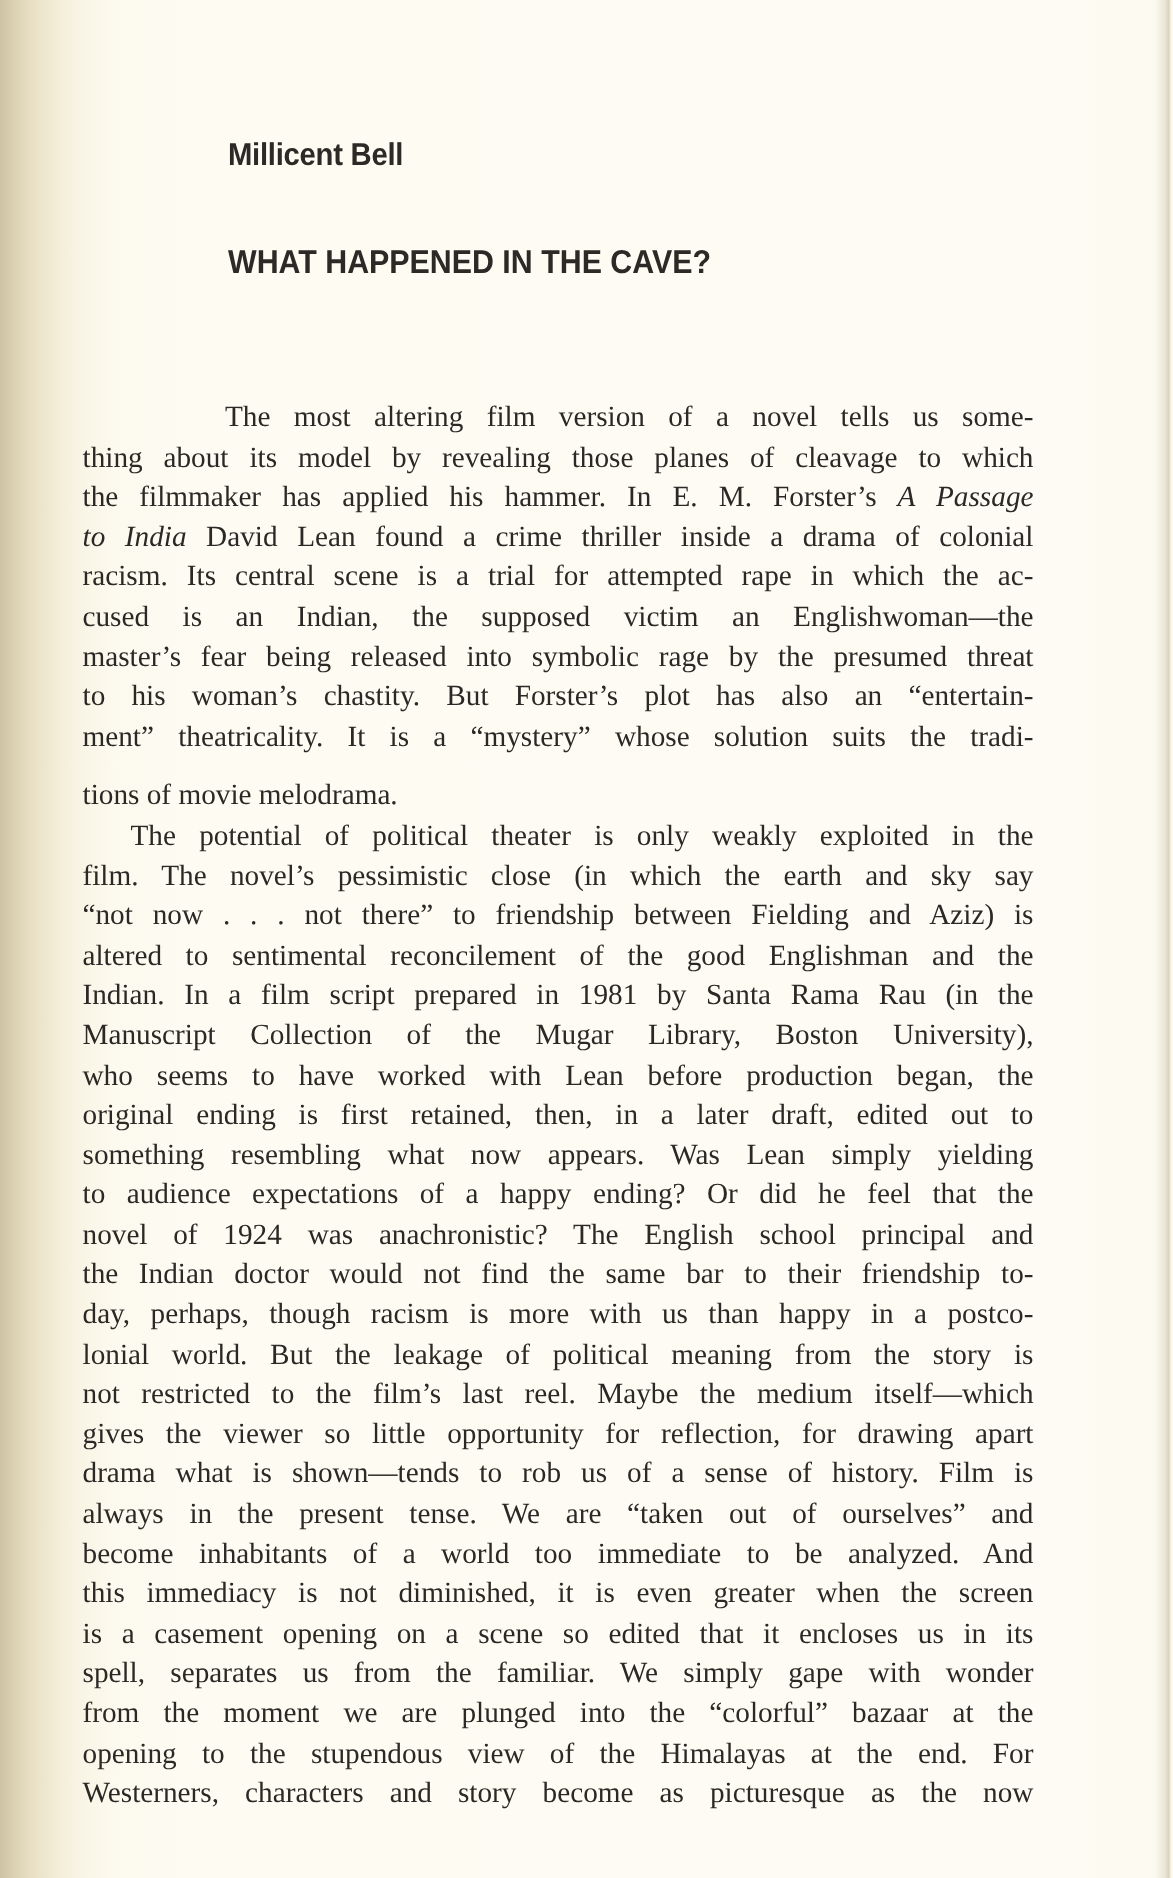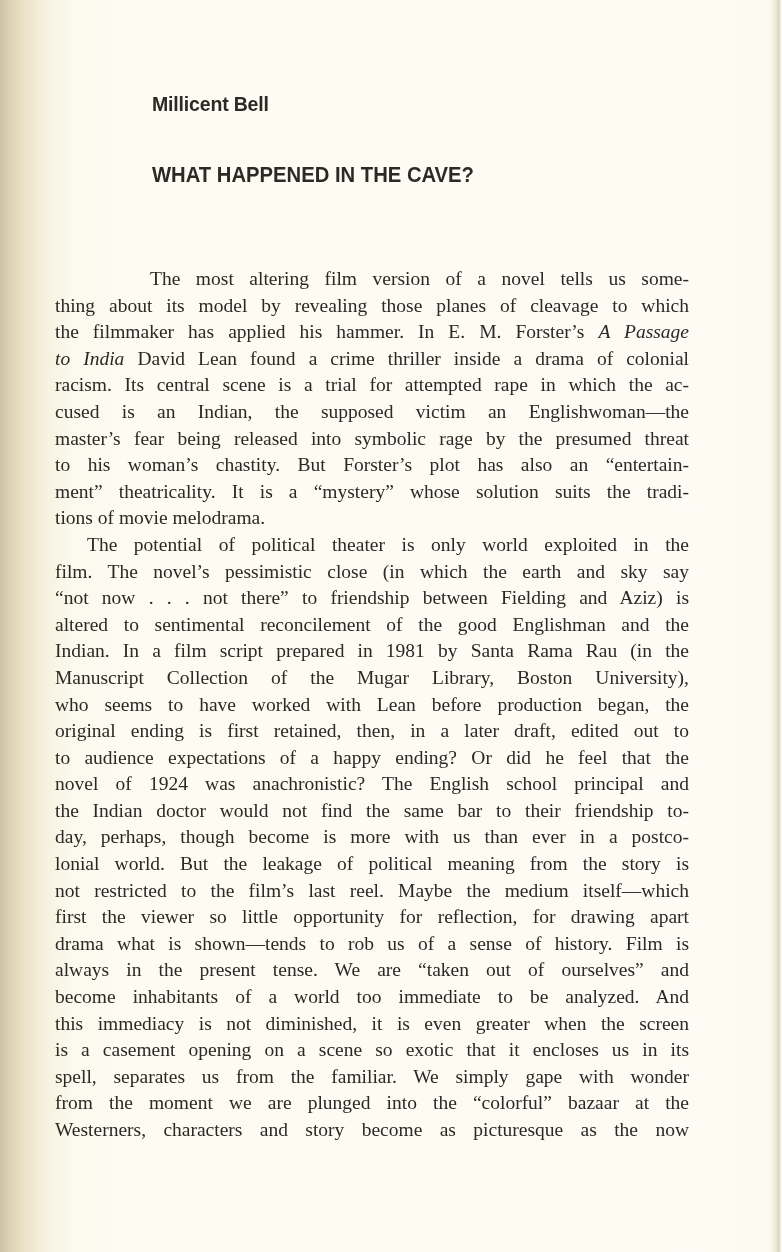--- a/index.html
+++ b/index.html
@@ -60,20 +60,21 @@
       display: block;
       height: 26.6px;
       line-height: 26.6px;
       text-align: justify;
       text-align-last: justify;
       white-space: nowrap;
       overflow: visible;
     }
     .line.last {
       text-align-last: left;
+      margin-top: 13px;
     }
     .line.indent-first {
       padding-left: 95px;
     }
     .line.indent {
       padding-left: 32px;
     }
     .line .inner {
       display: block;
       text-align: justify;
@@ -119,21 +120,21 @@
         </div>
         <div class="line">
           <span class="inner"><span class="seg">ment” theatricality. It is a “mystery” whose solution suits the tradi-</span></span>
         </div>
         <div class="line last">
           <span class="inner"><span class="seg">tions of movie melodrama.</span></span>
         </div>
       </div>
       <div>
         <div class="line indent">
-          <span class="inner"><span class="seg">The potential of political theater is only world exploited in the</span></span>
+          <span class="inner"><span class="seg">The potential of political theater is only weakly exploited in the</span></span>
         </div>
         <div class="line">
           <span class="inner"><span class="seg">film. The novel’s pessimistic close (in which the earth and sky say</span></span>
         </div>
         <div class="line">
           <span class="inner"><span class="seg">“not now . . . not there” to friendship between Fielding and Aziz) is</span></span>
         </div>
         <div class="line">
           <span class="inner"><span class="seg">altered to sentimental reconcilement of the good Englishman and the</span></span>
         </div>
@@ -143,59 +144,65 @@
         <div class="line">
           <span class="inner"><span class="seg">Manuscript Collection of the Mugar Library, Boston University),</span></span>
         </div>
         <div class="line">
           <span class="inner"><span class="seg">who seems to have worked with Lean before production began, the</span></span>
         </div>
         <div class="line">
           <span class="inner"><span class="seg">original ending is first retained, then, in a later draft, edited out to</span></span>
         </div>
         <div class="line">
+          <span class="inner"><span class="seg">something resembling what now appears. Was Lean simply yielding</span></span>
+        </div>
+        <div class="line">
           <span class="inner"><span class="seg">to audience expectations of a happy ending? Or did he feel that the</span></span>
         </div>
         <div class="line">
           <span class="inner"><span class="seg">novel of 1924 was anachronistic? The English school principal and</span></span>
         </div>
         <div class="line">
           <span class="inner"><span class="seg">the Indian doctor would not find the same bar to their friendship to-</span></span>
         </div>
         <div class="line">
-          <span class="inner"><span class="seg">day, perhaps, though become is more with us than ever in a postco-</span></span>
+          <span class="inner"><span class="seg">day, perhaps, though racism is more with us than happy in a postco-</span></span>
         </div>
         <div class="line">
           <span class="inner"><span class="seg">lonial world. But the leakage of political meaning from the story is</span></span>
         </div>
         <div class="line">
           <span class="inner"><span class="seg">not restricted to the film’s last reel. Maybe the medium itself—which</span></span>
         </div>
         <div class="line">
-          <span class="inner"><span class="seg">first the viewer so little opportunity for reflection, for drawing apart</span></span>
+          <span class="inner"><span class="seg">gives the viewer so little opportunity for reflection, for drawing apart</span></span>
         </div>
         <div class="line">
           <span class="inner"><span class="seg">drama what is shown—tends to rob us of a sense of history. Film is</span></span>
         </div>
         <div class="line">
           <span class="inner"><span class="seg">always in the present tense. We are “taken out of ourselves” and</span></span>
         </div>
         <div class="line">
           <span class="inner"><span class="seg">become inhabitants of a world too immediate to be analyzed. And</span></span>
         </div>
         <div class="line">
           <span class="inner"><span class="seg">this immediacy is not diminished, it is even greater when the screen</span></span>
         </div>
         <div class="line">
-          <span class="inner"><span class="seg">is a casement opening on a scene so exotic that it encloses us in its</span></span>
+          <span class="inner"><span class="seg">is a casement opening on a scene so edited that it encloses us in its</span></span>
         </div>
         <div class="line">
           <span class="inner"><span class="seg">spell, separates us from the familiar. We simply gape with wonder</span></span>
         </div>
         <div class="line">
           <span class="inner"><span class="seg">from the moment we are plunged into the “colorful” bazaar at the</span></span>
+        </div>
+        <div class="line">
+          <span class="inner"><span class="seg">opening to the stupendous view of the Himalayas at the end. For</span></span>
         </div>
         <div class="line">
           <span class="inner"><span class="seg">Westerners, characters and story become as picturesque as the now</span></span>
         </div>
       </div>
     </div>
 </div>
 
 </body></html>

